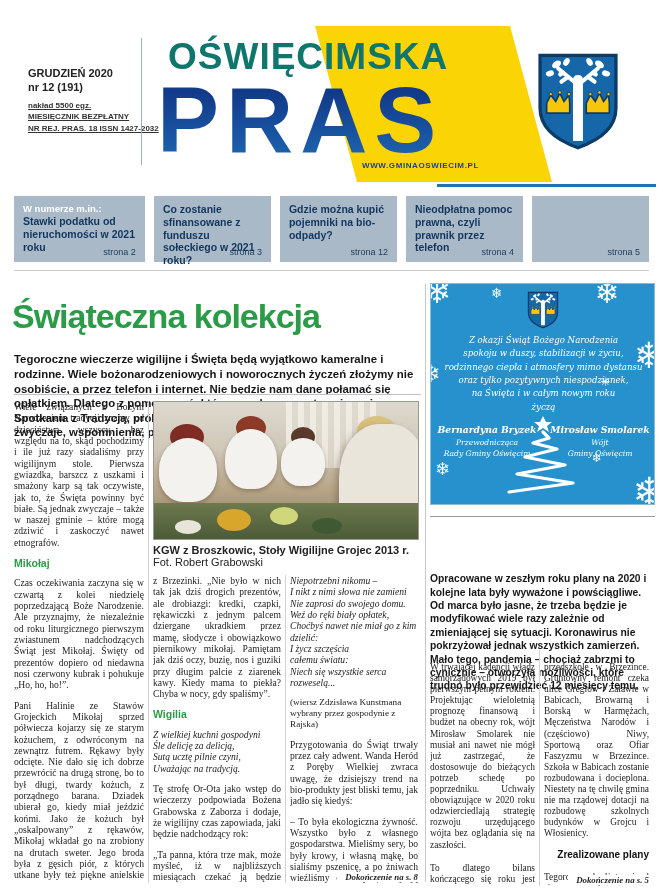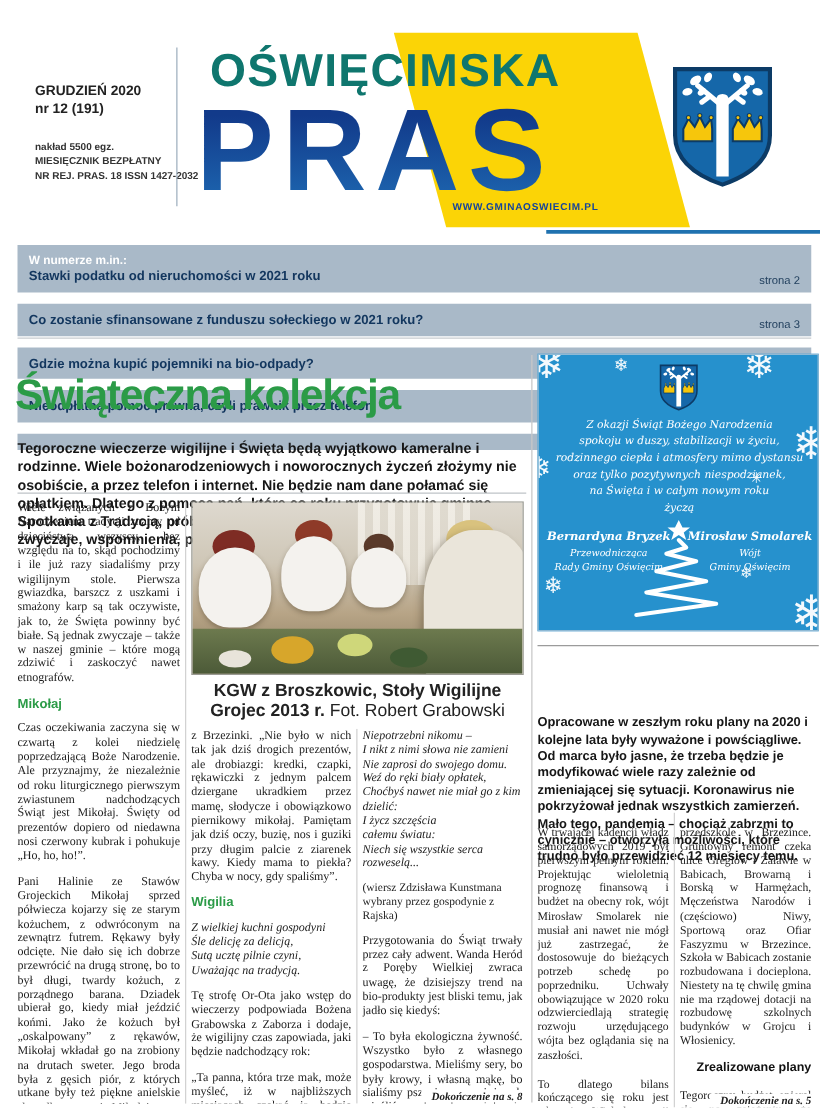--- a/index.html
+++ b/index.html
@@ -8,34 +8,34 @@
        -webkit-font-smoothing:antialiased;}
   .page{position:relative;width:663px;height:896px;background:#fff;}
 
   
   .masthead{position:absolute;left:0;top:0;width:663px;height:192px;}
   .m-rule-blue{position:absolute;left:437px;top:184px;width:219px;height:3px;background:#1f72b0;}
   .m-yellow{position:absolute;left:0;top:0;width:663px;height:192px;background:#fbd406;
             clip-path:polygon(315px 26px,510px 26px,552px 182px,357px 182px);}
   .m-info{position:absolute;left:28px;top:66px;font-family:"Liberation Sans",sans-serif;color:#3a3a3a;}
   .m-info .big{font-size:11px;font-weight:600;line-height:1.3;color:#222;}
-  .m-info .small{font-size:8px;font-weight:600;line-height:1.45;margin-top:17px;color:#333;}
+  .m-info .small{font-size:8px;font-weight:600;line-height:1.45;margin-top:5px;color:#333;text-decoration:underline;}
   .m-divider{position:absolute;left:141px;top:38px;width:1px;height:127px;background:#9fb0bf;}
   .m-title1{position:absolute;left:168px;top:38px;font-family:"Liberation Sans",sans-serif;
             font-weight:700;font-size:37px;letter-spacing:1px;color:#0f766e;line-height:1;}
   .m-title2{position:absolute;left:157px;top:74px;font-family:"Liberation Sans",sans-serif;
             font-weight:700;font-size:93px;letter-spacing:7px;line-height:1;
             background:linear-gradient(180deg,#123a8a 20%,#1d66b0 95%);
             -webkit-background-clip:text;background-clip:text;color:#16449a;-webkit-text-fill-color:transparent;}
   .m-site{position:absolute;left:362px;top:161px;font-family:"Liberation Sans",sans-serif;
           font-weight:700;font-size:8px;letter-spacing:.6px;color:#16449a;}
   .m-coa{position:absolute;left:536px;top:52px;width:84px;height:99px;}
 
   
-  .teasers{position:absolute;left:14px;top:196px;width:635px;height:66px;display:flex;gap:9px;flex-direction:column;}
+  .teasers{position:absolute;left:14px;top:196px;width:635px;height:66px;display:flex;gap:9px;}
   .tz{position:relative;background:#a9b9c8;flex:1;padding:7px 9px 6px;box-sizing:border-box;
       font-family:"Liberation Sans",sans-serif;}
   .tz.first{flex:1.14;}
   .tz .tz-head{color:#fff;font-size:9.5px;font-weight:700;margin-bottom:1px;}
   .tz .tz-text{color:#12365e;font-size:10.5px;font-weight:700;line-height:1.22;}
   .tz .tz-page{position:absolute;right:9px;bottom:5px;color:#23415f;font-size:9px;}
 
   .rule-light{position:absolute;left:14px;top:270px;width:635px;height:1px;background:#c9cdd1;}
 
   
@@ -60,21 +60,21 @@
          background:linear-gradient(180deg,#ded9cf 0%,#cfc7b7 35%,#b7a486 65%,#85775c 100%);overflow:hidden;}
   .ph-curtain{position:absolute;right:16%;top:0;width:34%;height:48%;opacity:.75;
               background:repeating-linear-gradient(90deg,#f6f3ec 0 6px,#e0dbd0 6px 12px);}
   .ph-fig{position:absolute;background:#f4f2ee;border-radius:50% 50% 42% 42%;box-shadow:0 2px 4px rgba(60,50,30,.35);}
   .ph-hair{position:absolute;border-radius:50%;}
   .ph-coat{position:absolute;right:-3%;top:16%;width:33%;height:86%;background:#eae5da;
            border-radius:46% 40% 8% 8%;box-shadow:-3px 2px 6px rgba(60,50,30,.3);}
   .ph-table{position:absolute;left:0;bottom:0;width:100%;height:26%;
             background:linear-gradient(180deg,#6d7a4e,#4c5a38);}
   .ph-dot{position:absolute;border-radius:50%;}
-  .caption{margin:4px 0 7px;font-family:"Liberation Sans",sans-serif;font-size:14px;color:#222;text-align:center;}
+  .caption{margin:4px 0 7px;font-family:"Liberation Sans",sans-serif;font-size:11px;color:#222;}
   .caption b{font-weight:700;}
   .two-cols{display:flex;flex:1;overflow:hidden;}
   .col2,.col3{width:128px;flex:none;}
   .col3{position:relative;}
   .attrib{white-space:pre-line;text-align:left;font-size:9.2px;}
   .continued{position:absolute;right:0;bottom:1px;background:#fff;padding-left:8px;
              font-style:italic;font-weight:600;font-size:8.8px;}
 
   
   .vdiv-main{position:absolute;left:425px;top:284px;width:1px;height:598px;background:#c7c7c7;}

